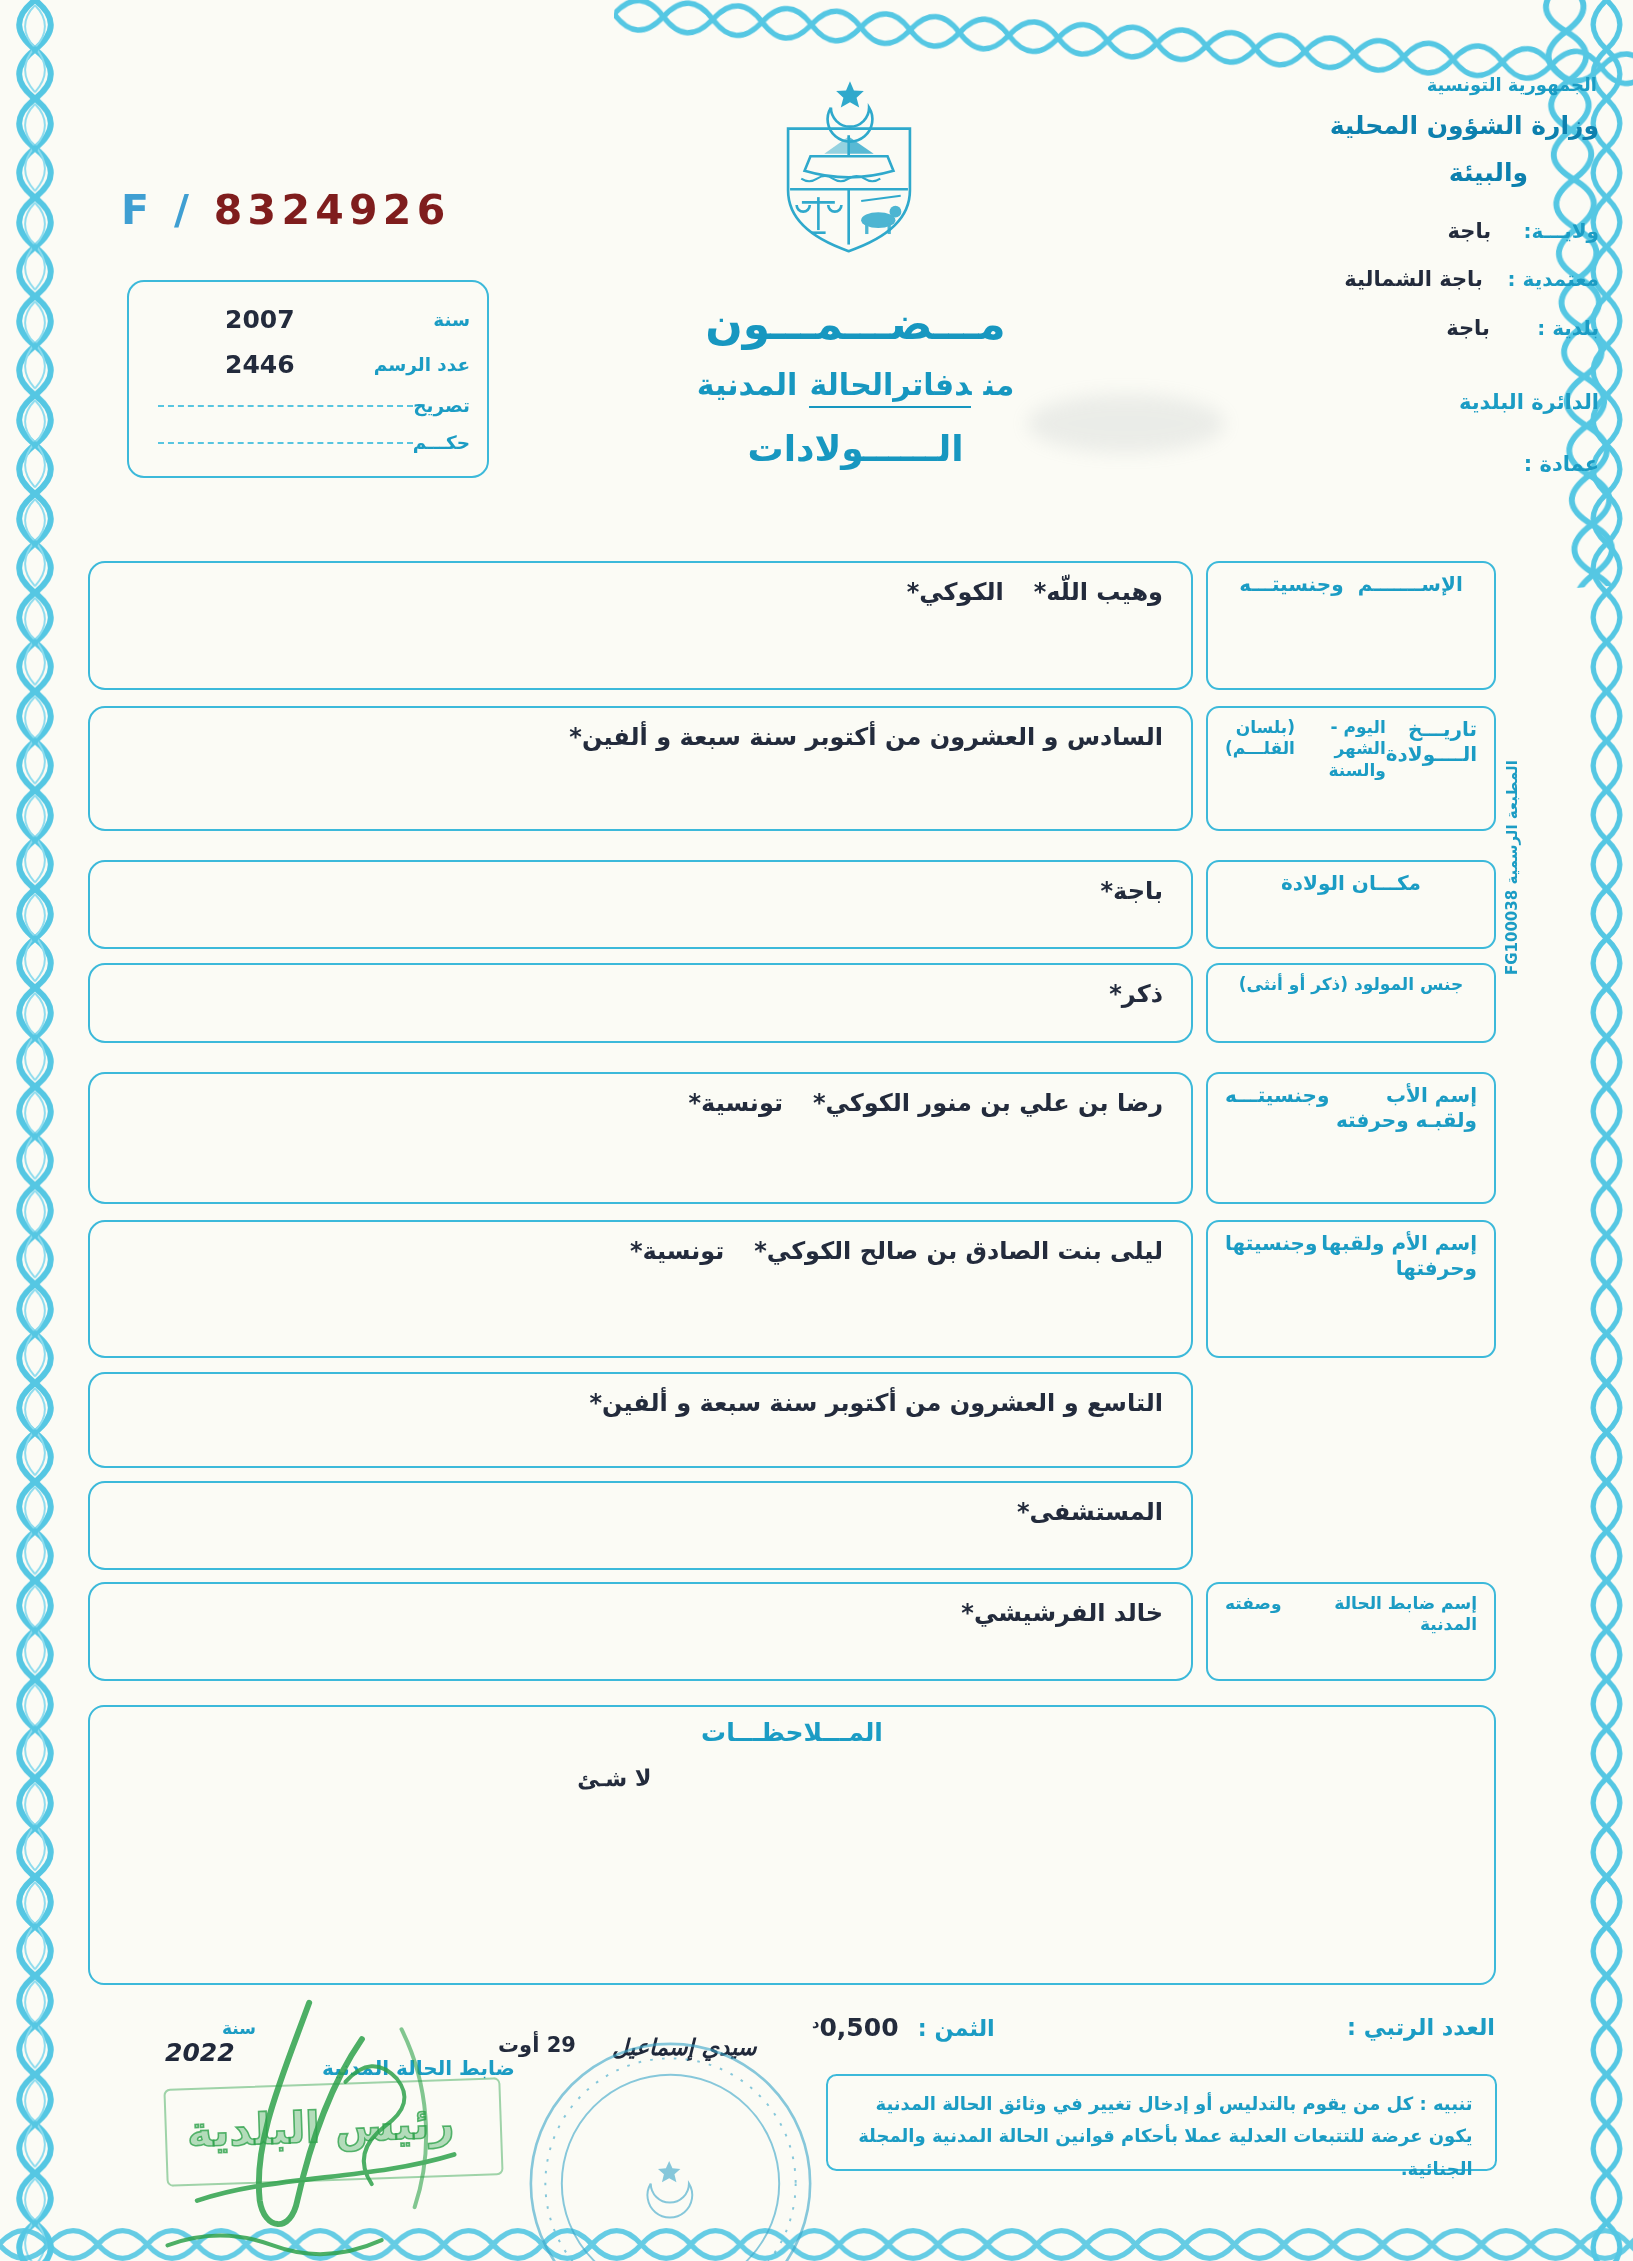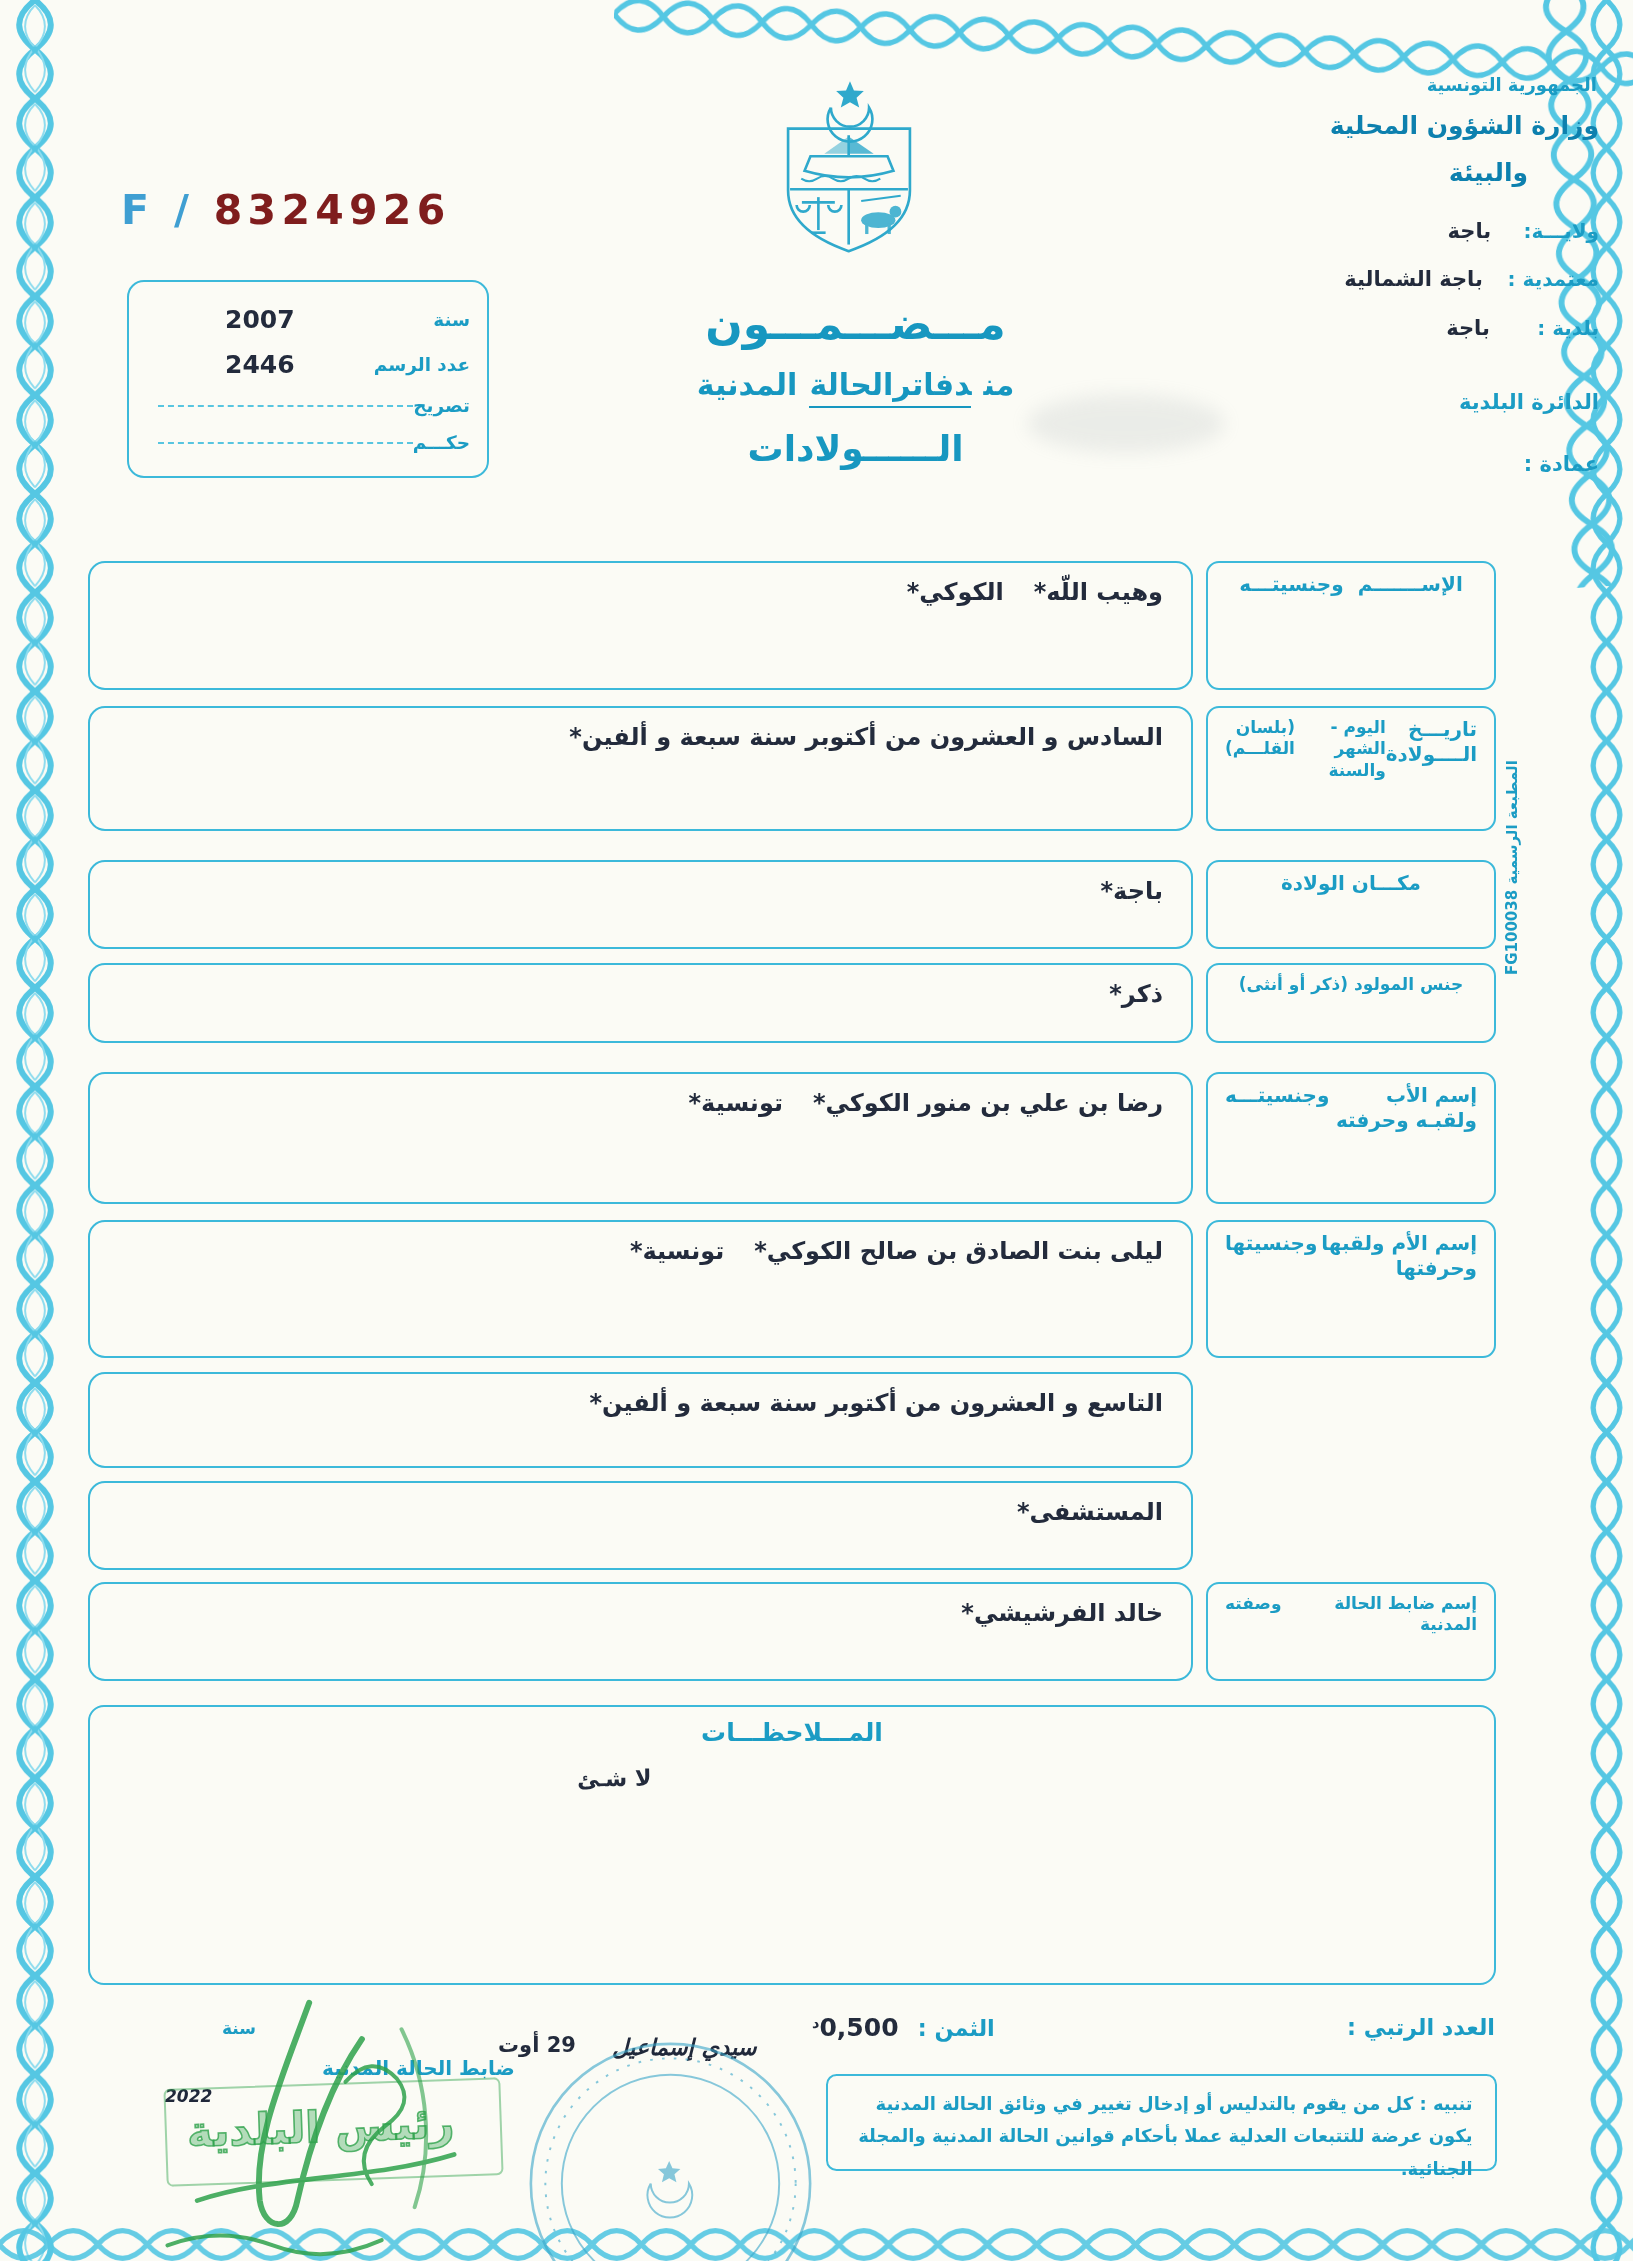--- a/index.html
+++ b/index.html
@@ -309,21 +309,21 @@
     <span class="lbl">الثمن :</span>
     <span class="val" style="margin-right:12px;font-size:25px;">0,500</span><sup class="val" style="font-size:14.5px;">د</sup>
   </div>
 
   <div class="warn">تنبيه : كل من يقوم بالتدليس أو إدخال تغيير في وثائق الحالة المدنية يكون عرضة للتتبعات العدلية عملا بأحكام قوانين الحالة المدنية والمجلة الجنائية.</div>
 
   <div class="abs hand" style="left:613px;top:2034px;font-size:22.4px;">سيدي إسماعيل</div>
   <div class="abs val" style="left:499px;top:2033px;font-size:21px;">29 أوت</div>
   <div class="abs lbl" style="left:323px;top:2056px;font-size:20px;">ضابط الحالة المدنية</div>
   <div class="abs lbl" style="left:223px;top:2018px;font-size:17px;">سنة</div>
-  <div class="abs hand" style="left:166px;top:2038px;font-size:17px;margin-top:48px;">2022</div>
+  <div class="abs hand" style="left:166px;top:2038px;font-size:25px;">2022</div>
 
   <svg class="abs" style="left:520px;top:2032px;opacity:.6;" width="303" height="303" viewBox="0 0 460 460">
     <g fill="none" stroke="#3aa6c9">
       <circle cx="230" cy="230" r="212" stroke-width="4"></circle>
       <circle cx="230" cy="230" r="165" stroke-width="3"></circle>
       <circle cx="230" cy="230" r="190" stroke-width="3" stroke-dasharray="4 14"></circle>
       <path d="M200,230 A34,34 0 1 0 258,230 A27,27 0 1 1 200,230" stroke-width="3"></path>
       <path d="M228,196 l5,11 12,1 -9,8 3,12 -11,-6 -11,6 3,-12 -9,-8 12,-1 z" fill="#3aa6c9" stroke="none"></path>
     </g>
   </svg>

